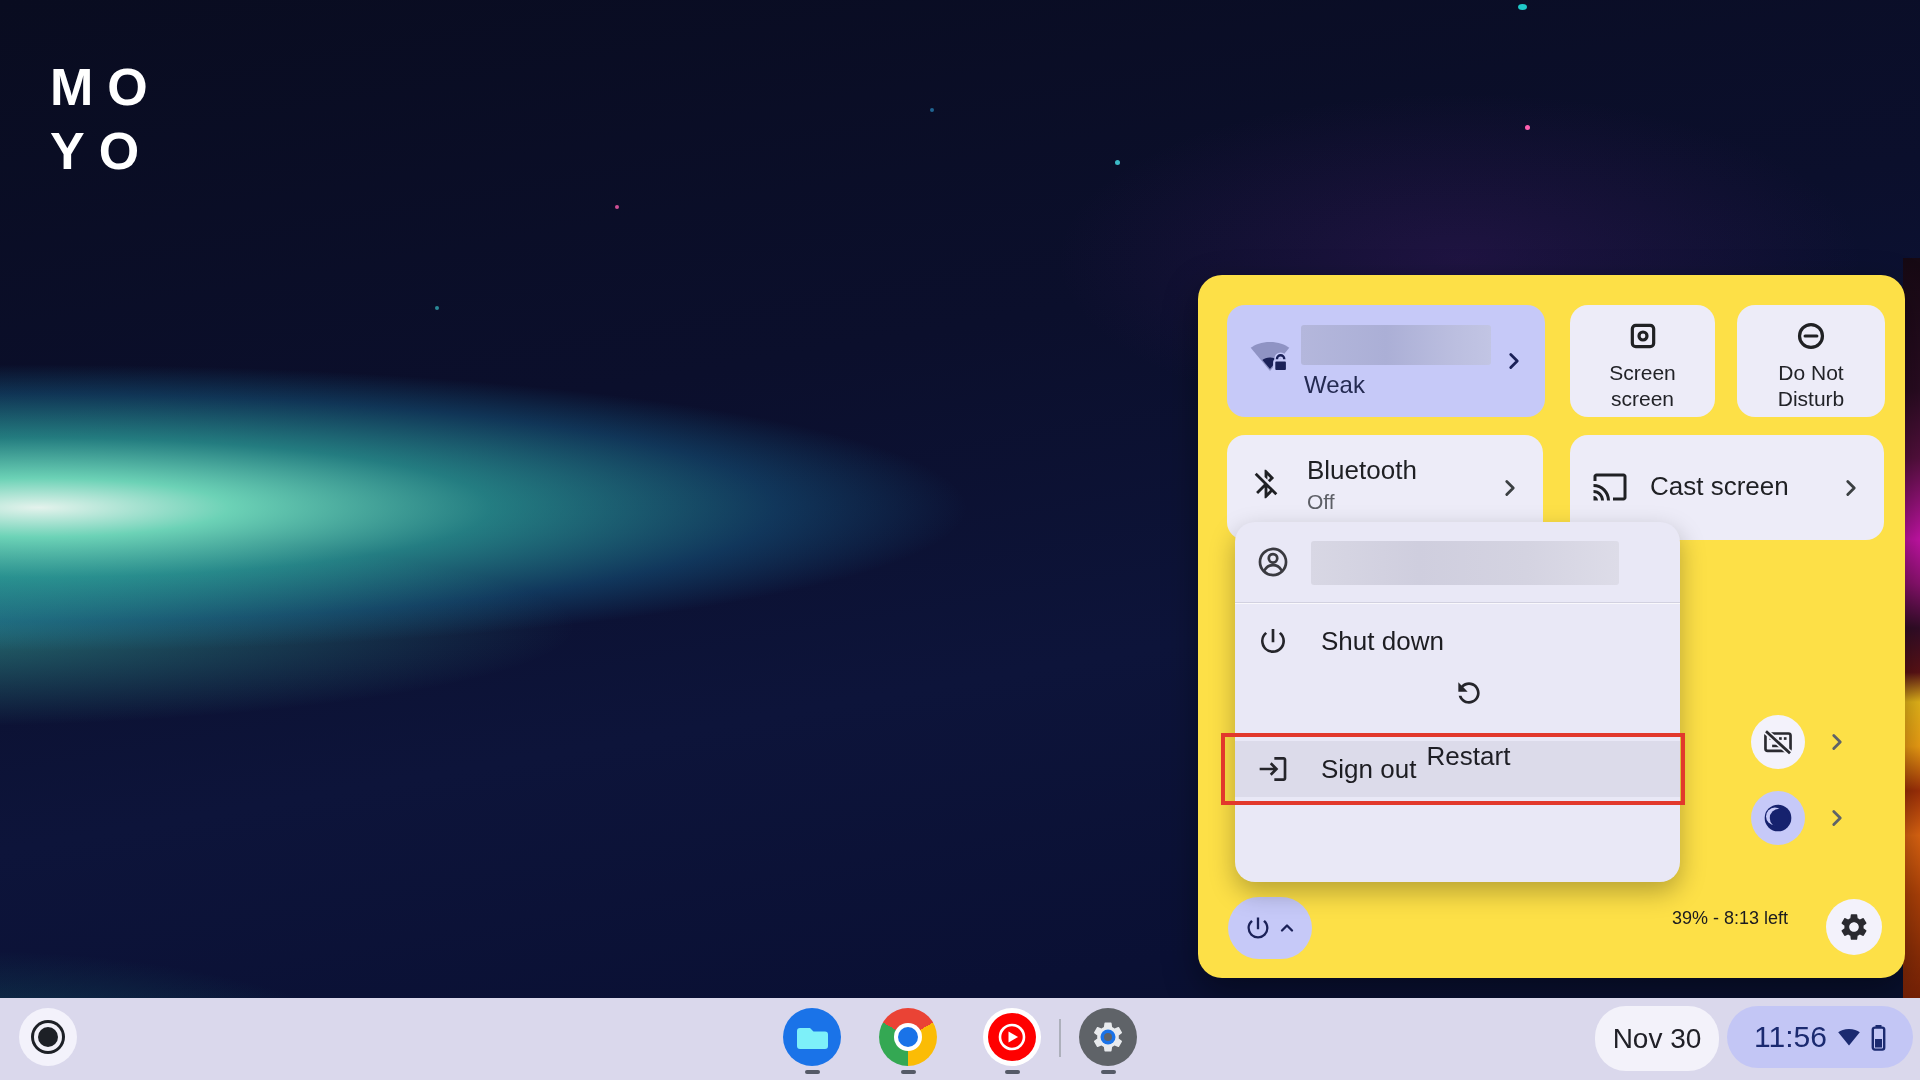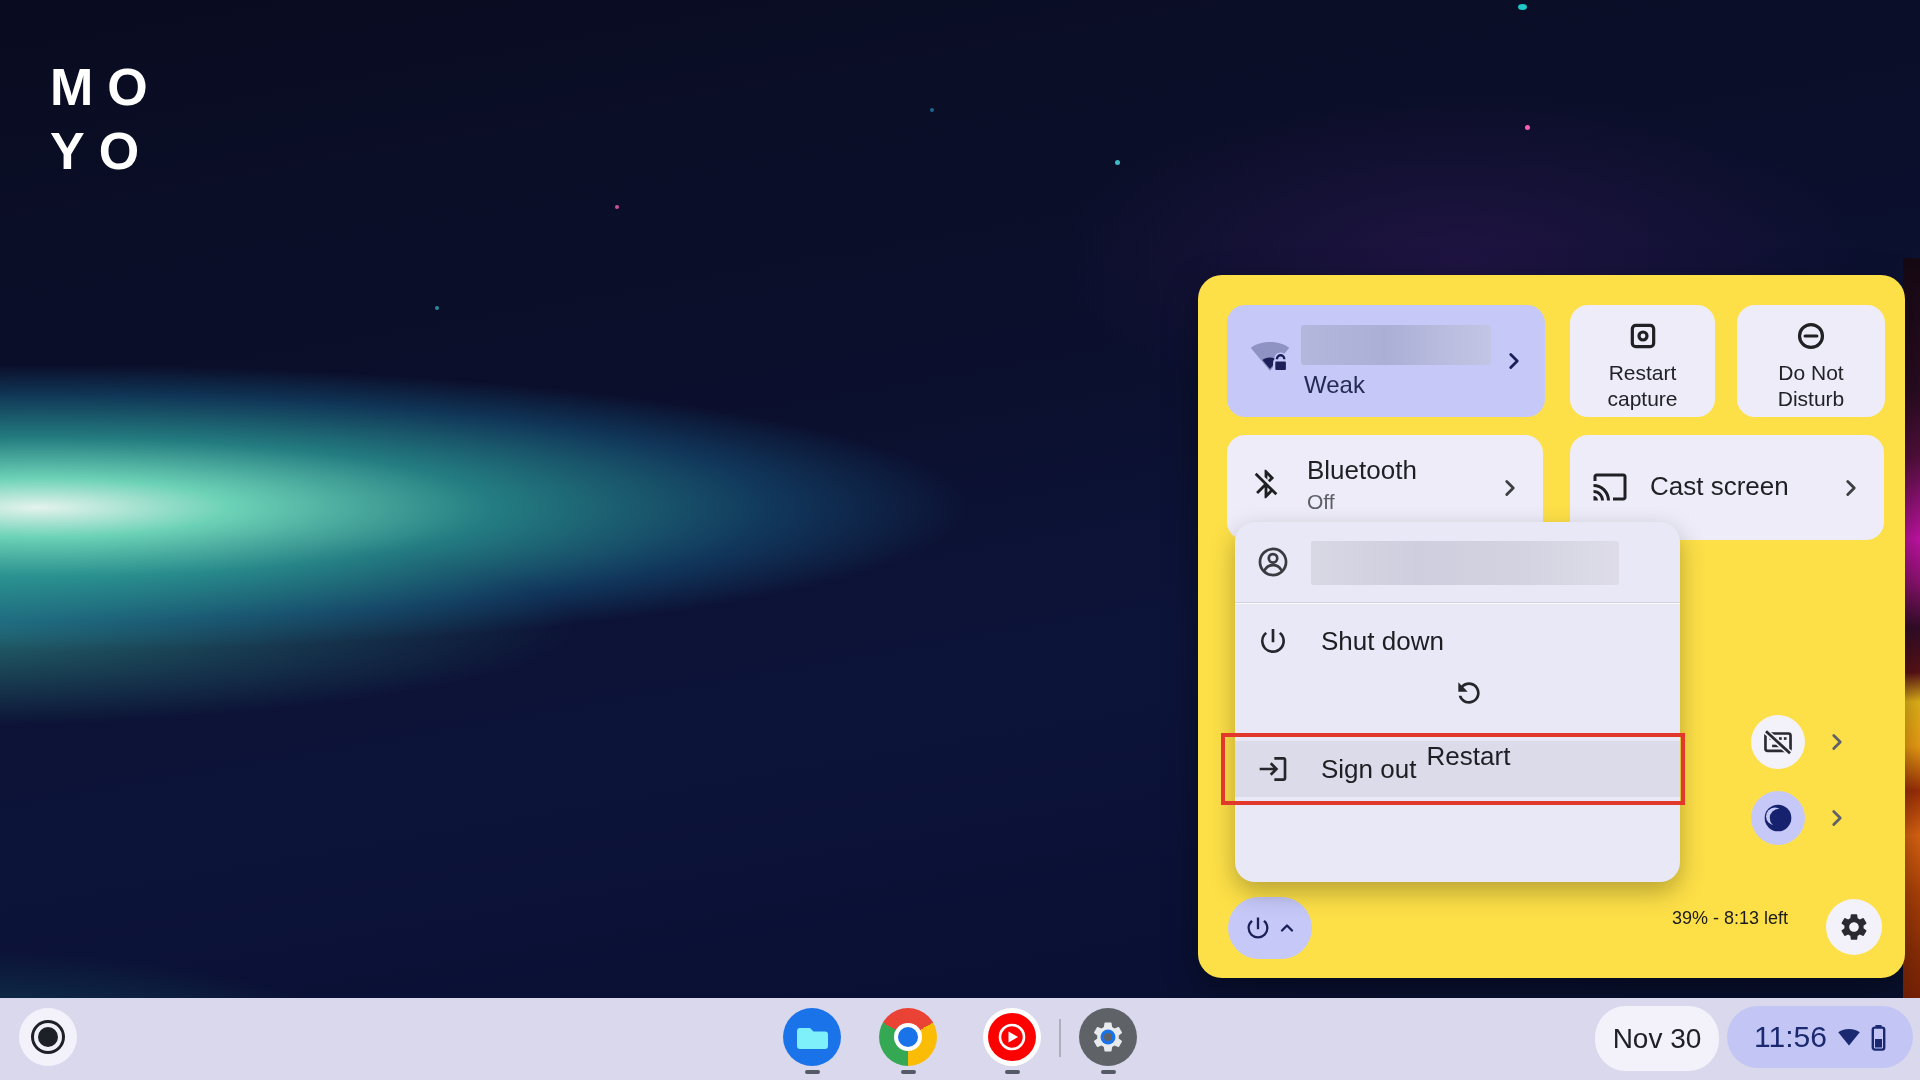--- a/index.html
+++ b/index.html
@@ -121,21 +121,21 @@
       <path d="M9 6l6 6-6 6" fill="none" stroke="currentColor" stroke-width="2.6" stroke-linecap="round" stroke-linejoin="round"></path>
       </svg>
   </div>
 
   <div id="tile-capture" class="tile">
     <div class="small-tile-inner">
       <svg width="32" height="32" viewBox="0 0 24 24">
         <rect x="4" y="4" width="16" height="16" rx="2.6" fill="none" stroke="#202124" stroke-width="2.4"></rect>
         <circle cx="12" cy="12" r="3" fill="none" stroke="#202124" stroke-width="2.4"></circle>
       </svg>
-      <div style="margin-top:8px;width:110px;">Restart capture</div>
+      <div style="margin-top:8px;width:110px;">Screen screen</div>
     </div>
   </div>
 
   <div id="tile-dnd" class="tile">
     <div class="small-tile-inner">
       <svg width="32" height="32" viewBox="0 0 24 24">
         <circle cx="12" cy="12" r="8.6" fill="none" stroke="#202124" stroke-width="2.4"></circle>
         <line x1="7.6" y1="12" x2="16.4" y2="12" stroke="#202124" stroke-width="2.4" stroke-linecap="round"></line>
       </svg>
       <div style="margin-top:8px;width:92px;">Do Not Disturb</div>

